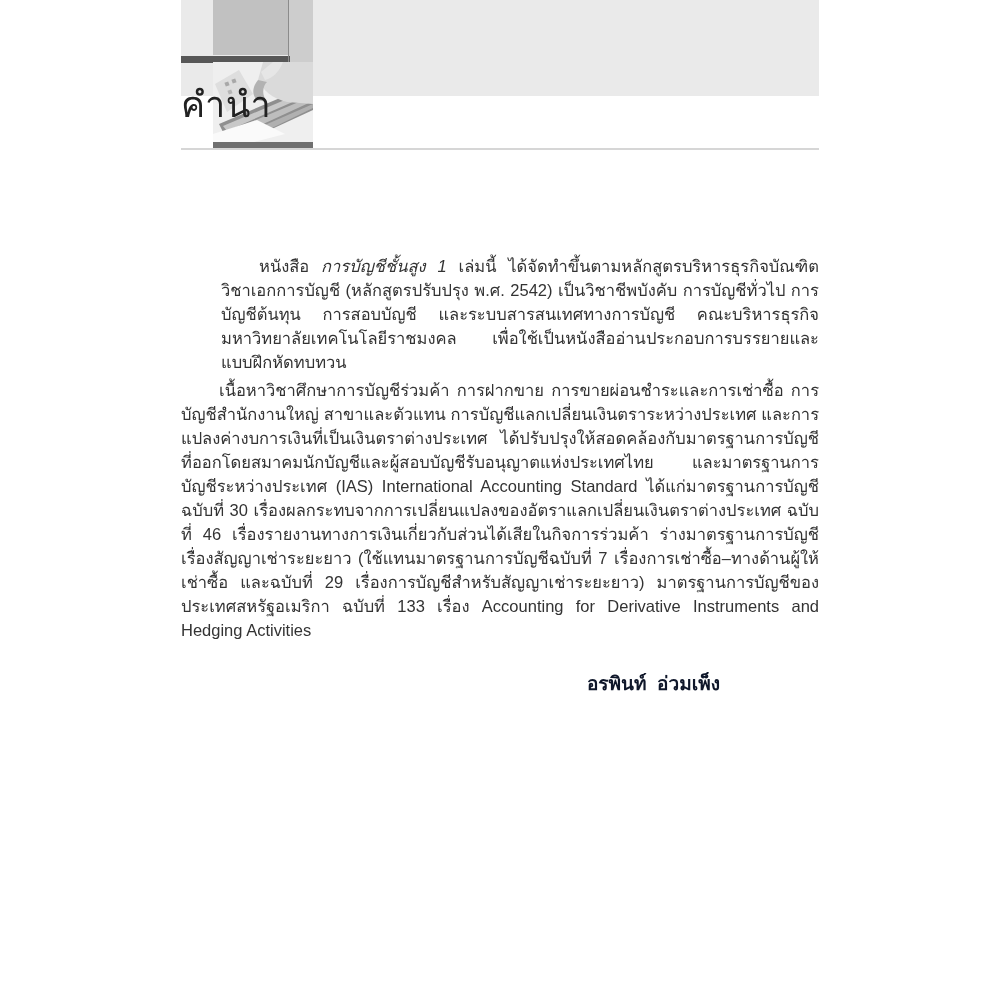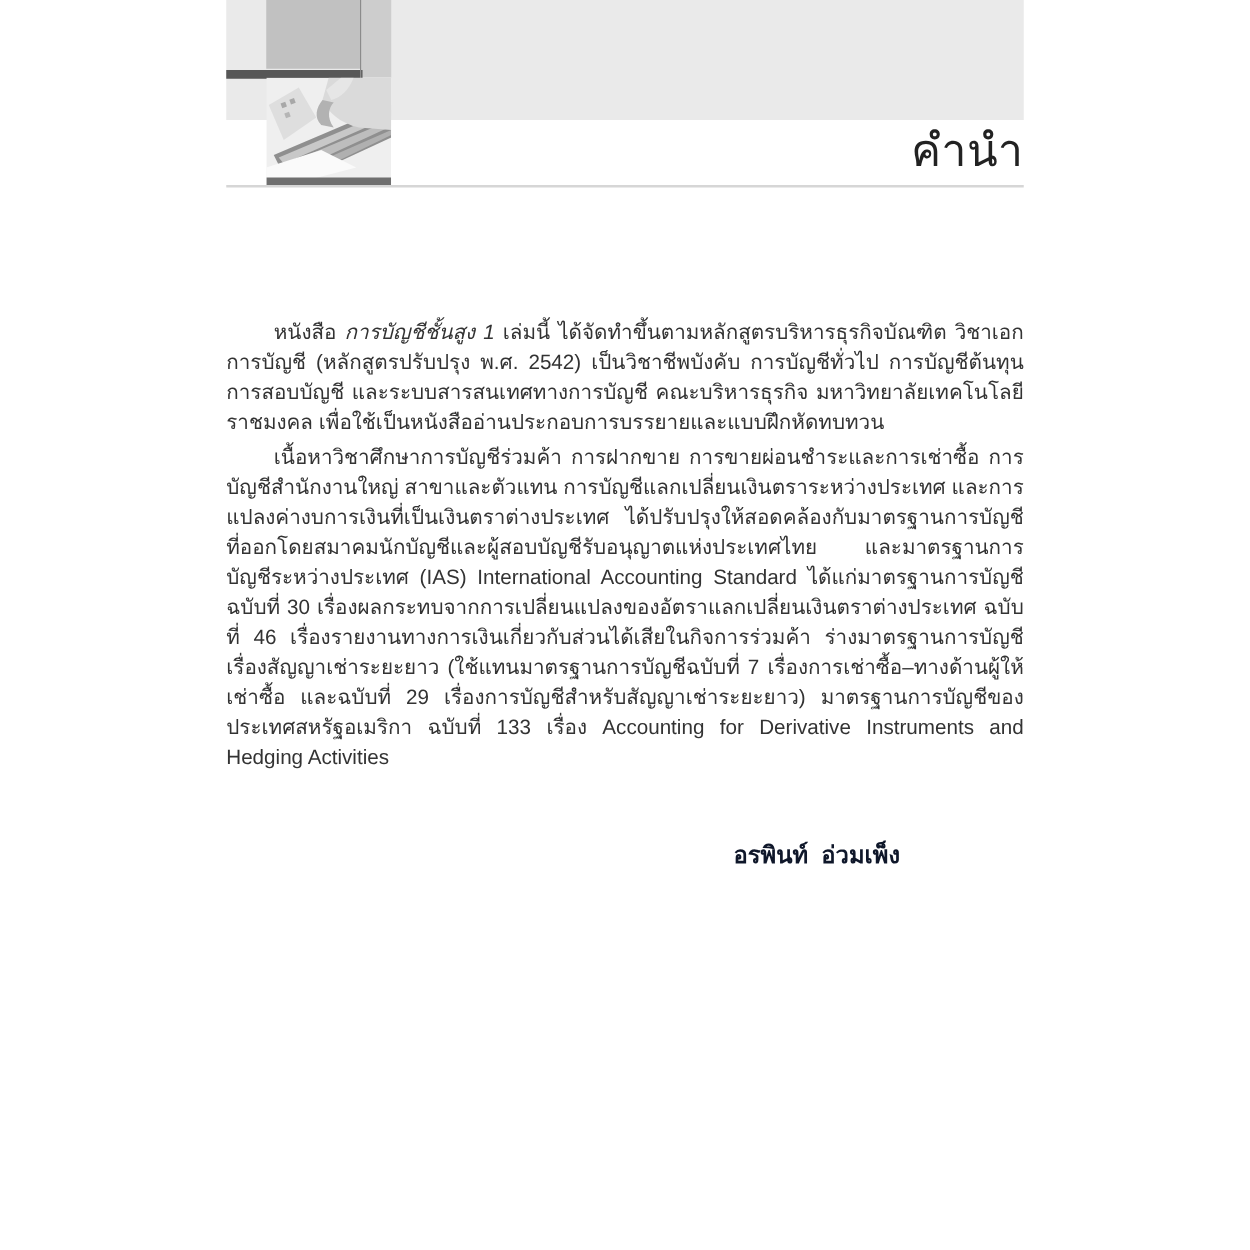--- a/index.html
+++ b/index.html
@@ -11,34 +11,34 @@
   .abs{position:absolute;}
 
   
   .band{left:181px;top:0;width:638px;height:96px;background:#eaeaea;}
   .gray-square{left:213px;top:0;width:75px;height:55px;background:#c1c1c1;}
   .light-col{left:289px;top:0;width:24px;height:62px;background:#cdcdcd;}
   .dark-bar{left:181px;top:56px;width:109px;height:7px;background:#575757;}
   .v-line{left:288px;top:0;width:1px;height:84px;background:#8b8b8b;}
   .photo{left:213px;top:62px;width:100px;height:86px;overflow:hidden;}
   .page-title{
-    left:181px;top:98px;width:638px;height:48px;
-    text-align:right;font-size:36px;line-height:46px;color:#222222;
+    left:181px;top:82px;width:638px;height:48px;
+    font-size:36px;line-height:46px;color:#222222;
     letter-spacing:0.5px;
   }
   .rule{left:181px;top:148px;width:638px;height:2px;background:#d6d6d6;}
 
   
   .text-block{
     left:181px;top:254px;width:638px;
     font-size:16.5px;line-height:24px;color:#333333;
     text-align:justify;
   }
   .text-block p{margin:0;text-indent:38px;}
-  .text-block p.gap{margin-bottom:4px;}
+  .text-block p.gap{margin-bottom:4px;margin-left:40px;}
   .italic{font-style:italic;}
 
   .signature{
     left:181px;top:668px;width:638px;
     text-align:right;padding-right:99px;box-sizing:border-box;
     font-size:19px;font-weight:bold;color:#0f172a;
     white-space:pre-wrap;
   }
 </style>
 </head>

